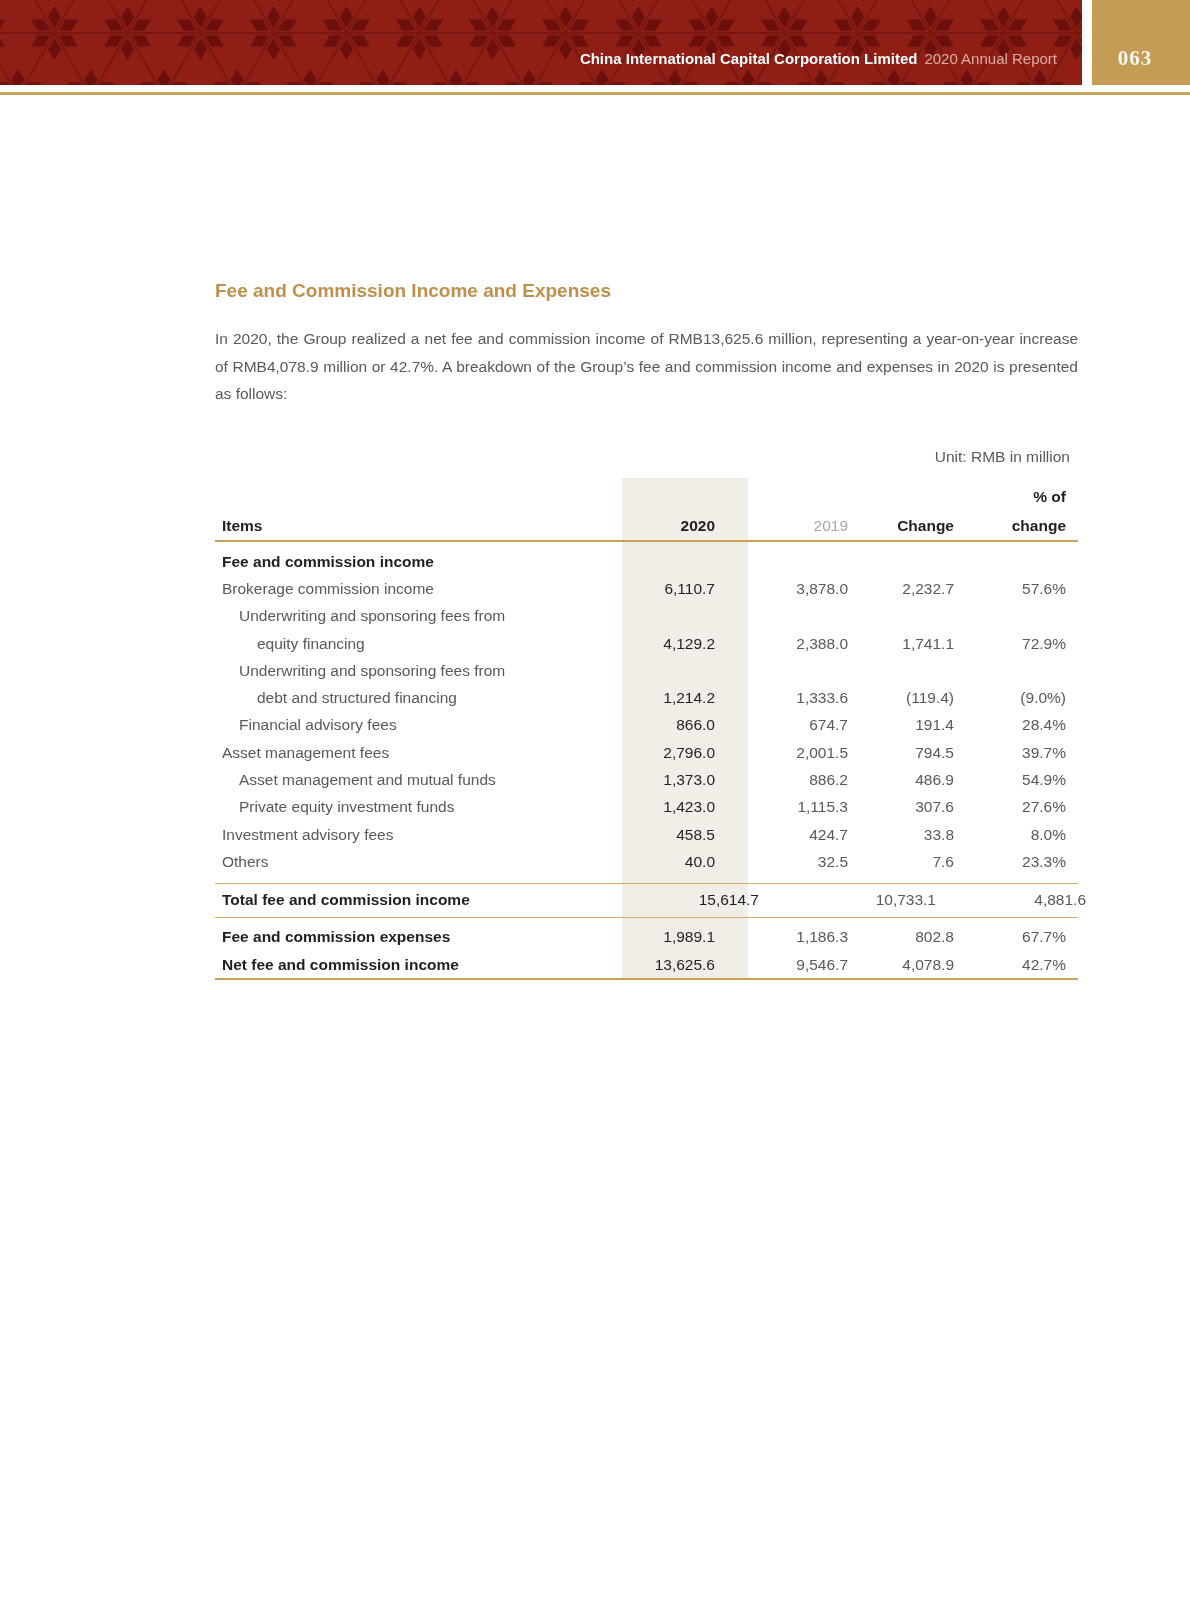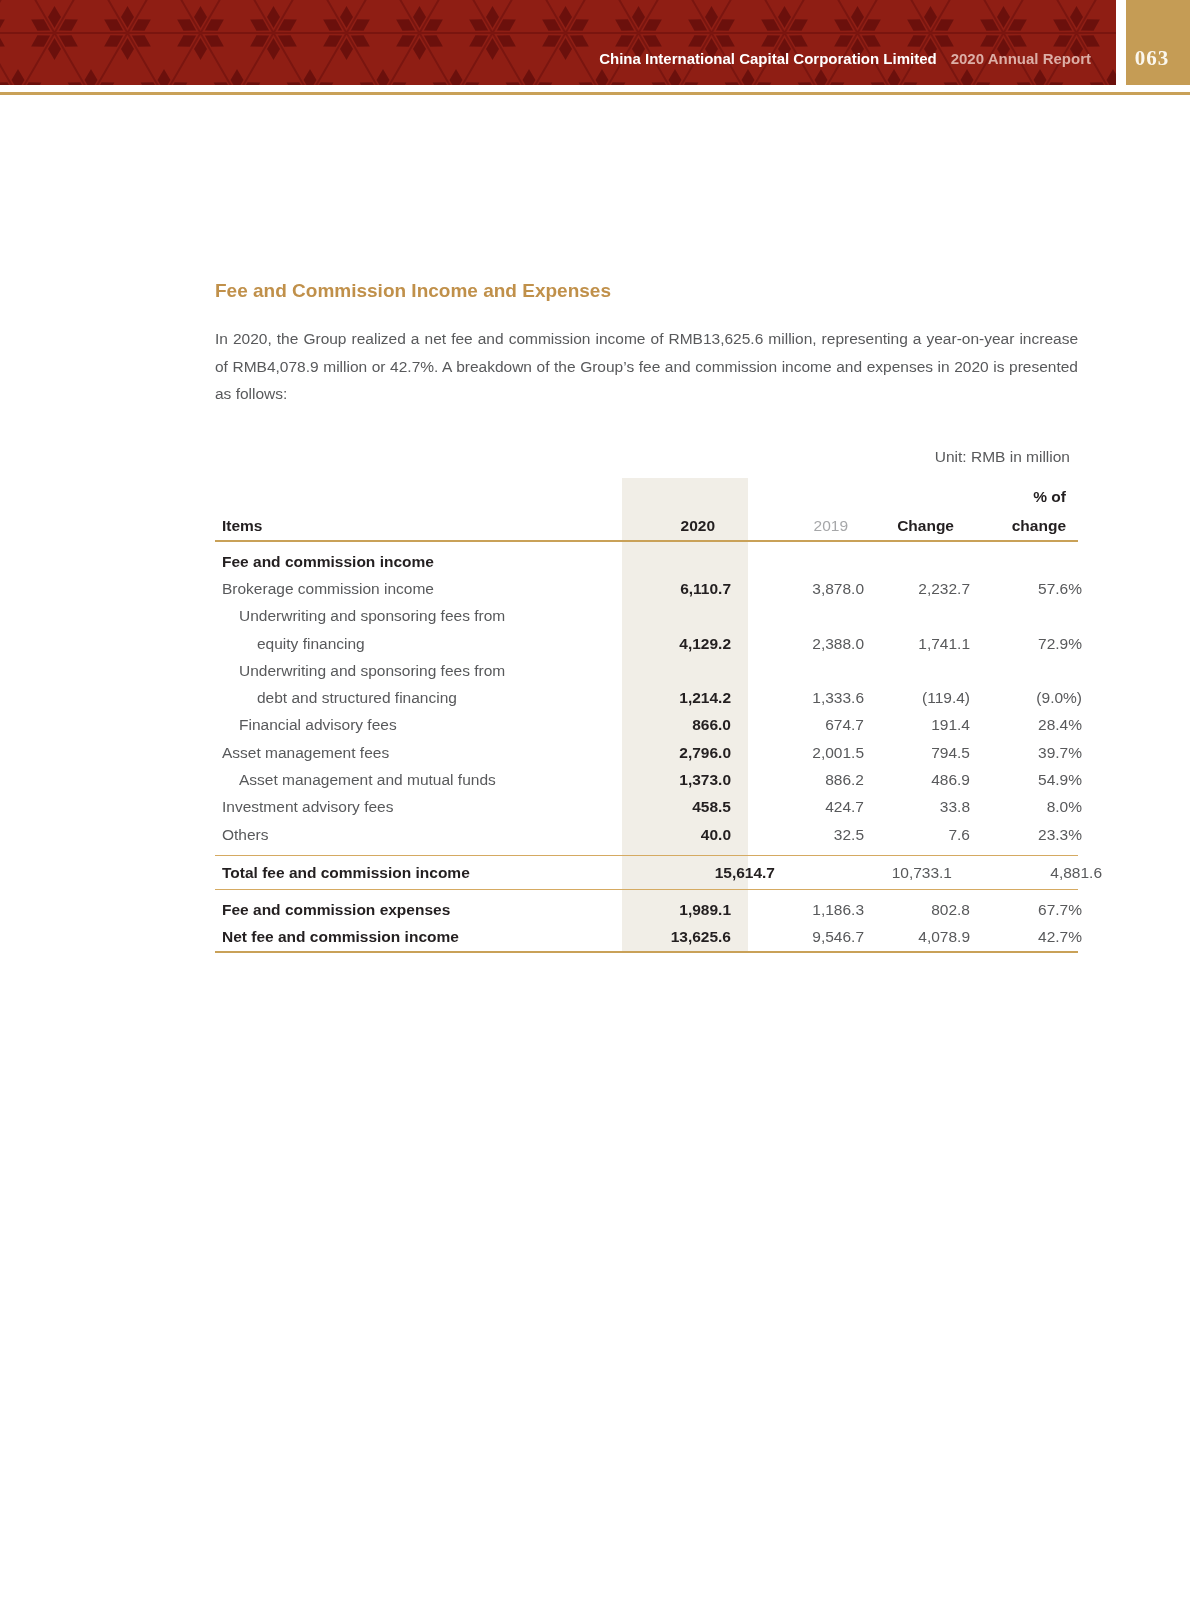--- a/index.html
+++ b/index.html
@@ -15,23 +15,23 @@
 
   
   .hdr{display:flex;height:85px;width:100%;}
   .banner{position:relative;flex:1;background:var(--banner_red);display:flex;align-items:center;justify-content:flex-end;padding-right:25px;overflow:hidden;}
   .banner .pat{position:absolute;left:0;top:0;width:100%;height:100%;display:block;}
   .pat-bg{fill:var(--banner_red);}
   .pat-petal{fill:var(--pattern_dark);}
   .pat-line{stroke:var(--pattern_line);stroke-width:2;fill:none;}
   .banner-text{position:relative;margin-top:33px;font-size:15px;line-height:18px;white-space:nowrap;}
   .company{color:#ffffff;font-weight:bold;}
-  .report{color:var(--header_report_text);font-weight:bold;margin-left:14px;}
+  .report{color:var(--header_report_text);font-weight:normal;margin-left:7px;}
   .hdr-gap{width:10px;background:#fff;}
-  .pagenum{width:64px;background:var(--gold_accent);display:flex;justify-content:center;align-items:flex-end;padding-bottom:14px;}
+  .pagenum{width:98px;background:var(--gold_accent);display:flex;justify-content:center;align-items:flex-end;padding-bottom:14px;}
   .pagenum span{font-family:"Liberation Serif",serif;font-size:21px;font-weight:bold;color:#fbf7ee;transform:translateX(-6px);letter-spacing:1px;}
   .gold-rule{height:3px;background:var(--gold_rule);margin-top:7px;width:100%;}
 
   
   main{margin-left:215px;width:863px;}
   .title{margin:185px 0 0 0;font-size:19px;font-weight:bold;color:var(--title_gold);line-height:22px;}
   .para{margin:23px 0 0 0;font-size:15.5px;line-height:27.5px;color:var(--text_gray);text-align:justify;}
   .unit{margin-top:35px;font-size:15.5px;line-height:27.5px;color:var(--text_gray);text-align:right;padding-right:8px;}
 
   
@@ -44,21 +44,21 @@
   .cell{flex:none;}
   .c-label{width:407px;padding-left:7px;text-align:left;}
   .c0{width:126px;padding-right:33px;text-align:right;}
   .c1{width:115px;padding-right:15px;text-align:right;}
   .c2{width:106px;padding-right:15px;text-align:right;}
   .c3{width:109px;padding-right:12px;text-align:right;}
   .hbold{font-weight:bold;color:var(--text_dark);}
   .hlight{color:#a6a7a9;}
   .tbody{position:relative;}
   .trow{display:flex;align-items:center;height:27.3px;}
-  .trow .c0{font-weight:bold;color:var(--text_dark);margin-left:16px;}
+  .trow .c0{font-weight:normal;color:var(--text_dark);}
   .trow.bold .c-label{font-weight:bold;color:var(--text_dark);}
   .trow.first{margin-top:6px;}
   .trow.total{height:33px;gap:44px;}
   .trow.gap-top{margin-top:6px;}
   .ind1{padding-left:24px;}
   .ind2{padding-left:42px;}
   .rule{height:1px;background:var(--table_rule_thin);}
   .rule.pre{margin-top:7px;}
   .rule.thick{height:2px;background:var(--gold_rule);}
 </style>
@@ -185,20 +185,27 @@
             <div class="cell c3">39.7%</div>
           </div>
           <div class="trow">
             <div class="cell c-label ind1">Asset management and mutual funds</div>
             <div class="cell c0">1,373.0</div>
             <div class="cell c1">886.2</div>
             <div class="cell c2">486.9</div>
             <div class="cell c3">54.9%</div>
           </div>
           <div class="trow">
+            <div class="cell c-label ind1">Private equity investment funds</div>
+            <div class="cell c0">1,423.0</div>
+            <div class="cell c1">1,115.3</div>
+            <div class="cell c2">307.6</div>
+            <div class="cell c3">27.6%</div>
+          </div>
+          <div class="trow">
             <div class="cell c-label">Investment advisory fees</div>
             <div class="cell c0">458.5</div>
             <div class="cell c1">424.7</div>
             <div class="cell c2">33.8</div>
             <div class="cell c3">8.0%</div>
           </div>
           <div class="trow">
             <div class="cell c-label">Others</div>
             <div class="cell c0">40.0</div>
             <div class="cell c1">32.5</div>

